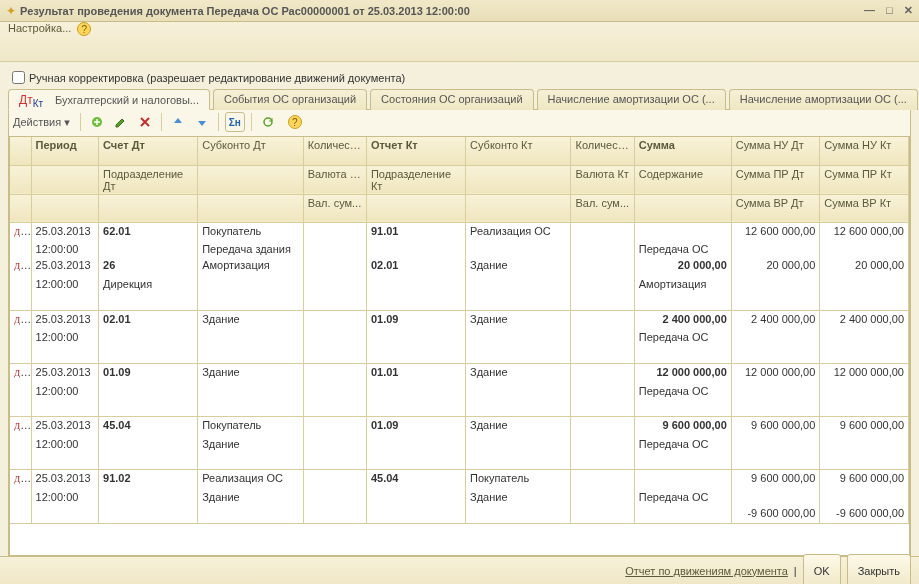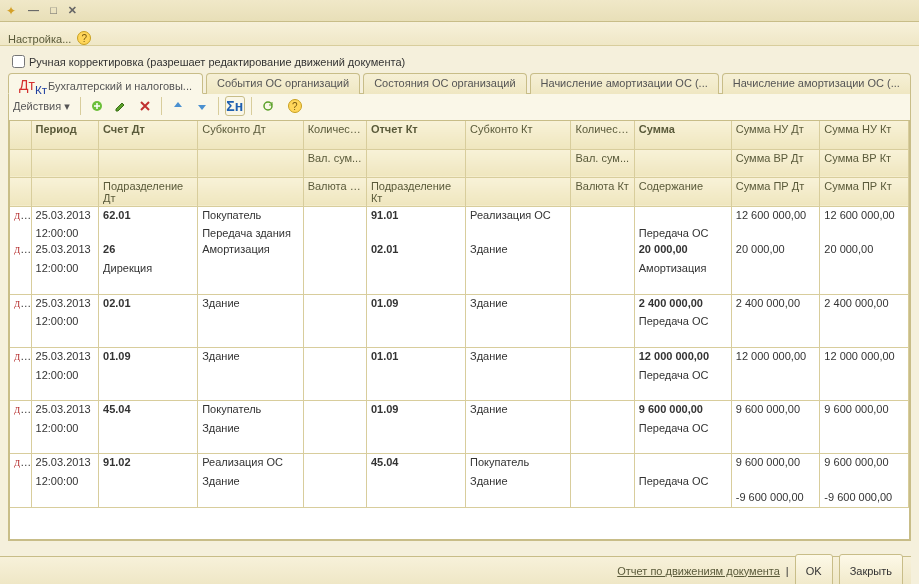--- a/index.html
+++ b/index.html
@@ -20,23 +20,23 @@
     display: flex;
     align-items: center;
     padding: 0 6px;
   }
   .titlebar .icon { margin-right: 4px; color: #d4a028; font-size: 12px; }
   .titlebar .title { font-weight: bold; color: #555; flex: 1; }
   .titlebar .winbtns span { margin-left: 8px; font-weight: bold; color: #666; cursor: pointer; }
   .toolbar-top {
     background: linear-gradient(#f7f1da, #efe7c6);
     border-bottom: 1px solid #d8cd9c;
-    height: 24px;
+    height: 40px;
     display: flex;
-    align-items: flex-end;
+    align-items: flex-start;
     padding: 0 8px;
   }
   .toolbar-top .settings { color: #5a5a3a; cursor:pointer; }
   .help-icon {
     display:inline-block; width:14px; height:14px; border-radius:50%;
     background:#ffd65a; border:1px solid #c8a020; text-align:center;
     line-height:13px; font-size:10px; color:#7a5a10; margin-left:6px; cursor:pointer;
   }
   .content { padding: 6px 8px; }
   .checkbox-row { display:flex; align-items:center; margin-bottom:1px; }
@@ -50,21 +50,21 @@
     padding: 3px 10px; margin-right:3px;
     border-radius: 4px 4px 0 0;
     color:#555; cursor:pointer;
     position:relative; top:1px;
     white-space:nowrap;
   }
   .tab.active {
     background:#faf7e8; font-weight:normal;
     border-bottom:1px solid #faf7e8;
   }
-  .tab .icon { color:#d43030; font-size:14px; margin-right:1px; }
+  .tab .icon { color:#d43030; font-size:12px; margin-right:12px; }
   .tab-body {
     border:1px solid #c8bd88; border-top:none;
     background:#faf7e8;
     padding:0;
   }
   .actions-bar {
     display:flex; align-items:center; height:24px; gap:4px;
     margin-bottom:2px;
   }
   .actions-bar .actions-label { color:#555; cursor:pointer; padding:0 4px; }
@@ -88,24 +88,24 @@
   .hdr-bold { font-weight:bold; }
   tbody tr.row-top td { border-bottom:none; }
   tbody tr.row-mid td { border-bottom:none; }
   tbody tr.row-bot td { border-bottom:1px solid #d8cd9c; height:18px; }
   tbody td { background:#fff; height:16px; }
   .rmark {
     font-family: "Times New Roman", serif;
   }
   .rmark .dt { color:#b02020; font-size:9px; }
   .rmark .kt { color:#2040a0; font-size:9px; position:relative; top:3px; left:2px; }
-  .num { }
+  .num { text-align:right; }
   .bold { font-weight:bold; }
   .footer {
-    position:absolute; bottom:0; left:0; right:8px;
+    position:absolute; bottom:0; left:0; right:0;
     background: linear-gradient(#f7f1da, #efe7c6);
     border-top:1px solid #c8bd88;
     height:28px; display:flex; align-items:center; justify-content:flex-end;
     padding:0 8px; gap:6px;
   }
   .footer .link { color:#5a5a3a; text-decoration:underline; cursor:pointer; }
   .footer .btn {
     border:1px solid #c8bd88; background:linear-gradient(#fdf9e8,#f0e8c8);
     padding:10px 10px; border-radius:3px; cursor:pointer;
   }
@@ -115,20 +115,21 @@
   .c-sub{width:100px}
   .c-qty{width:60px}
   .c-sum{width:92px}
   .c-nu{width:84px}
 </style>
 </head>
 <body>
 
 <div class="titlebar">
   <span class="icon">✦</span>
+  <span class="title">Результат проведения документа Передача ОС Рас00000001 от 25.03.2013 12:00:00</span>
   <span class="winbtns">
     <span>—</span>
     <span>□</span>
     <span>✕</span>
   </span>
 </div>
 
 <div class="toolbar-top">
   <span class="settings">Настройка...</span>
   <span class="help-icon">?</span>
@@ -173,21 +174,21 @@
           <svg width="14" height="14">
             <path d="M7 3l4 5H3z" fill="#4a90d0"></path>
           </svg>
         </span>
       <span class="tbtn">
           <svg width="14" height="14">
             <path d="M7 11L3 6h8z" fill="#4a90d0"></path>
           </svg>
         </span>
       <span class="sep"></span>
-      <span class="tbtn" style="color:#2060b0;font-weight:bold;border:1px solid #c8bd88;font-size:14px">Σн</span>
+      <span class="tbtn" style="color:#2060b0;font-weight:bold;border:1px solid #c8bd88;font-size:10px">Σн</span>
       <span class="sep"></span>
       <span class="tbtn">
           <svg width="14" height="14">
             <path d="M3 7a4 4 0 118 0 4 4 0 01-8 0" fill="none" stroke="#5aa028" stroke-width="1.5"></path>
             <path d="M11 3v3h-3" fill="none" stroke="#5aa028"></path>
           </svg>
         </span>
       <span class="help-icon">?</span>
     </div>
 
@@ -216,42 +217,42 @@
             <th class="hdr-bold">Отчет Кт</th>
             <th>Субконто Кт</th>
             <th>Количест...</th>
             <th class="hdr-bold">Сумма</th>
             <th>Сумма НУ Дт</th>
             <th>Сумма НУ Кт</th>
           </tr>
           <tr>
             <th></th>
               <th></th>
-              <th></th>
-              <th></th>
-            <th>Вал. сум...</th>
-            <th></th>
-              <th></th>
-            <th>Вал. сум...</th>
-            <th></th>
-            <th>Сумма ВР Дт</th>
-            <th>Сумма ВР Кт</th>
-          </tr>
-          <tr>
-            <th></th>
-              <th></th>
             <th style="white-space:normal">Подразделение Дт</th>
             <th></th>
             <th>Валюта Дт</th>
             <th style="white-space:normal">Подразделение Кт</th>
             <th></th>
             <th>Валюта Кт</th>
             <th>Содержание</th>
             <th>Сумма ПР Дт</th>
             <th>Сумма ПР Кт</th>
+          </tr>
+          <tr>
+            <th></th>
+              <th></th>
+              <th></th>
+              <th></th>
+            <th>Вал. сум...</th>
+            <th></th>
+              <th></th>
+            <th>Вал. сум...</th>
+            <th></th>
+            <th>Сумма ВР Дт</th>
+            <th>Сумма ВР Кт</th>
           </tr>
         </thead>
         <tbody id="grid-body">
             <tr class="row-top">
               <td><span class="rmark"><span class="dt">Д<sub>т</sub></span><span class="kt">К</span></span></td>
               <td>25.03.2013</td>
               <td class="bold">62.01</td>
               <td>Покупатель</td>
               <td></td>
               <td class="bold">91.01</td>

